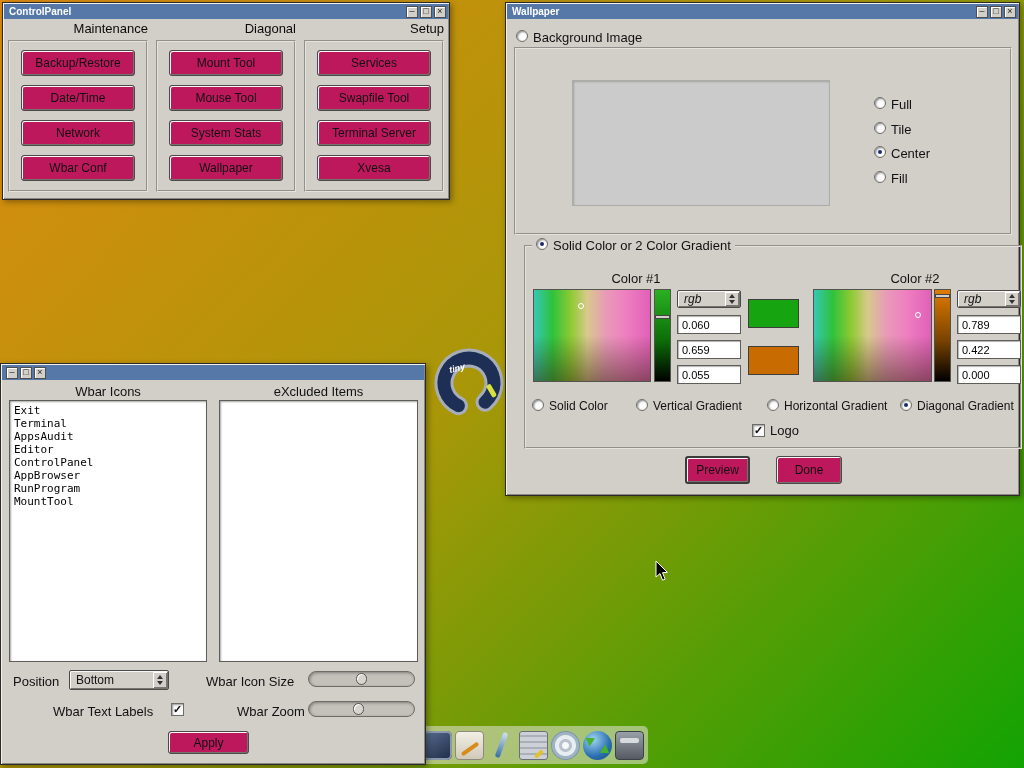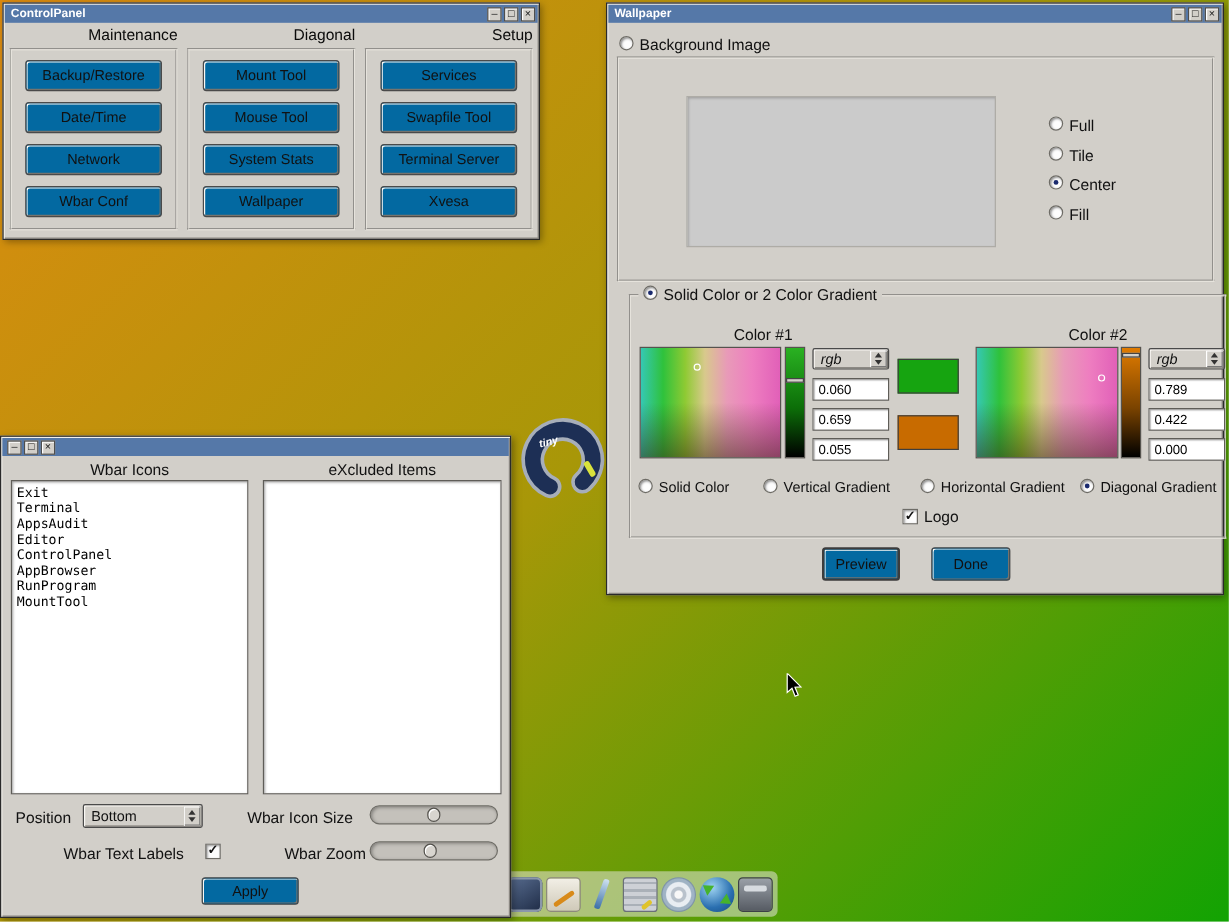--- a/index.html
+++ b/index.html
@@ -31,21 +31,21 @@
   .wbtn {
     width: 12px; height: 12px; margin-left: 2px;
     background: #d2cfc9; border: 1px solid #4e4e4e;
     box-shadow: inset 1px 1px 0 #fff;
     font-size: 9px; line-height: 9px; text-align: center; color: #222;
     cursor: default; user-select: none;
   }
 
   
   .fbtn {
-    background: #0369a1;
+    background: #be185d;
     border: 1px solid #4a4a4a; border-radius: 3px;
     box-shadow: inset 1px 1px 0 #faf8f4, inset -1px -1px 0 #76736d;
     font-family: "Liberation Sans", sans-serif;
     font-size: 12px; color: #111; text-align: center;
     display: flex; align-items: center; justify-content: center;
   }
   .fbtn.focused { border: 2px solid #3c3c3c; }
 
   .radio { display: inline-flex; align-items: flex-start; gap: 5px; white-space: nowrap; }
   .rb {

